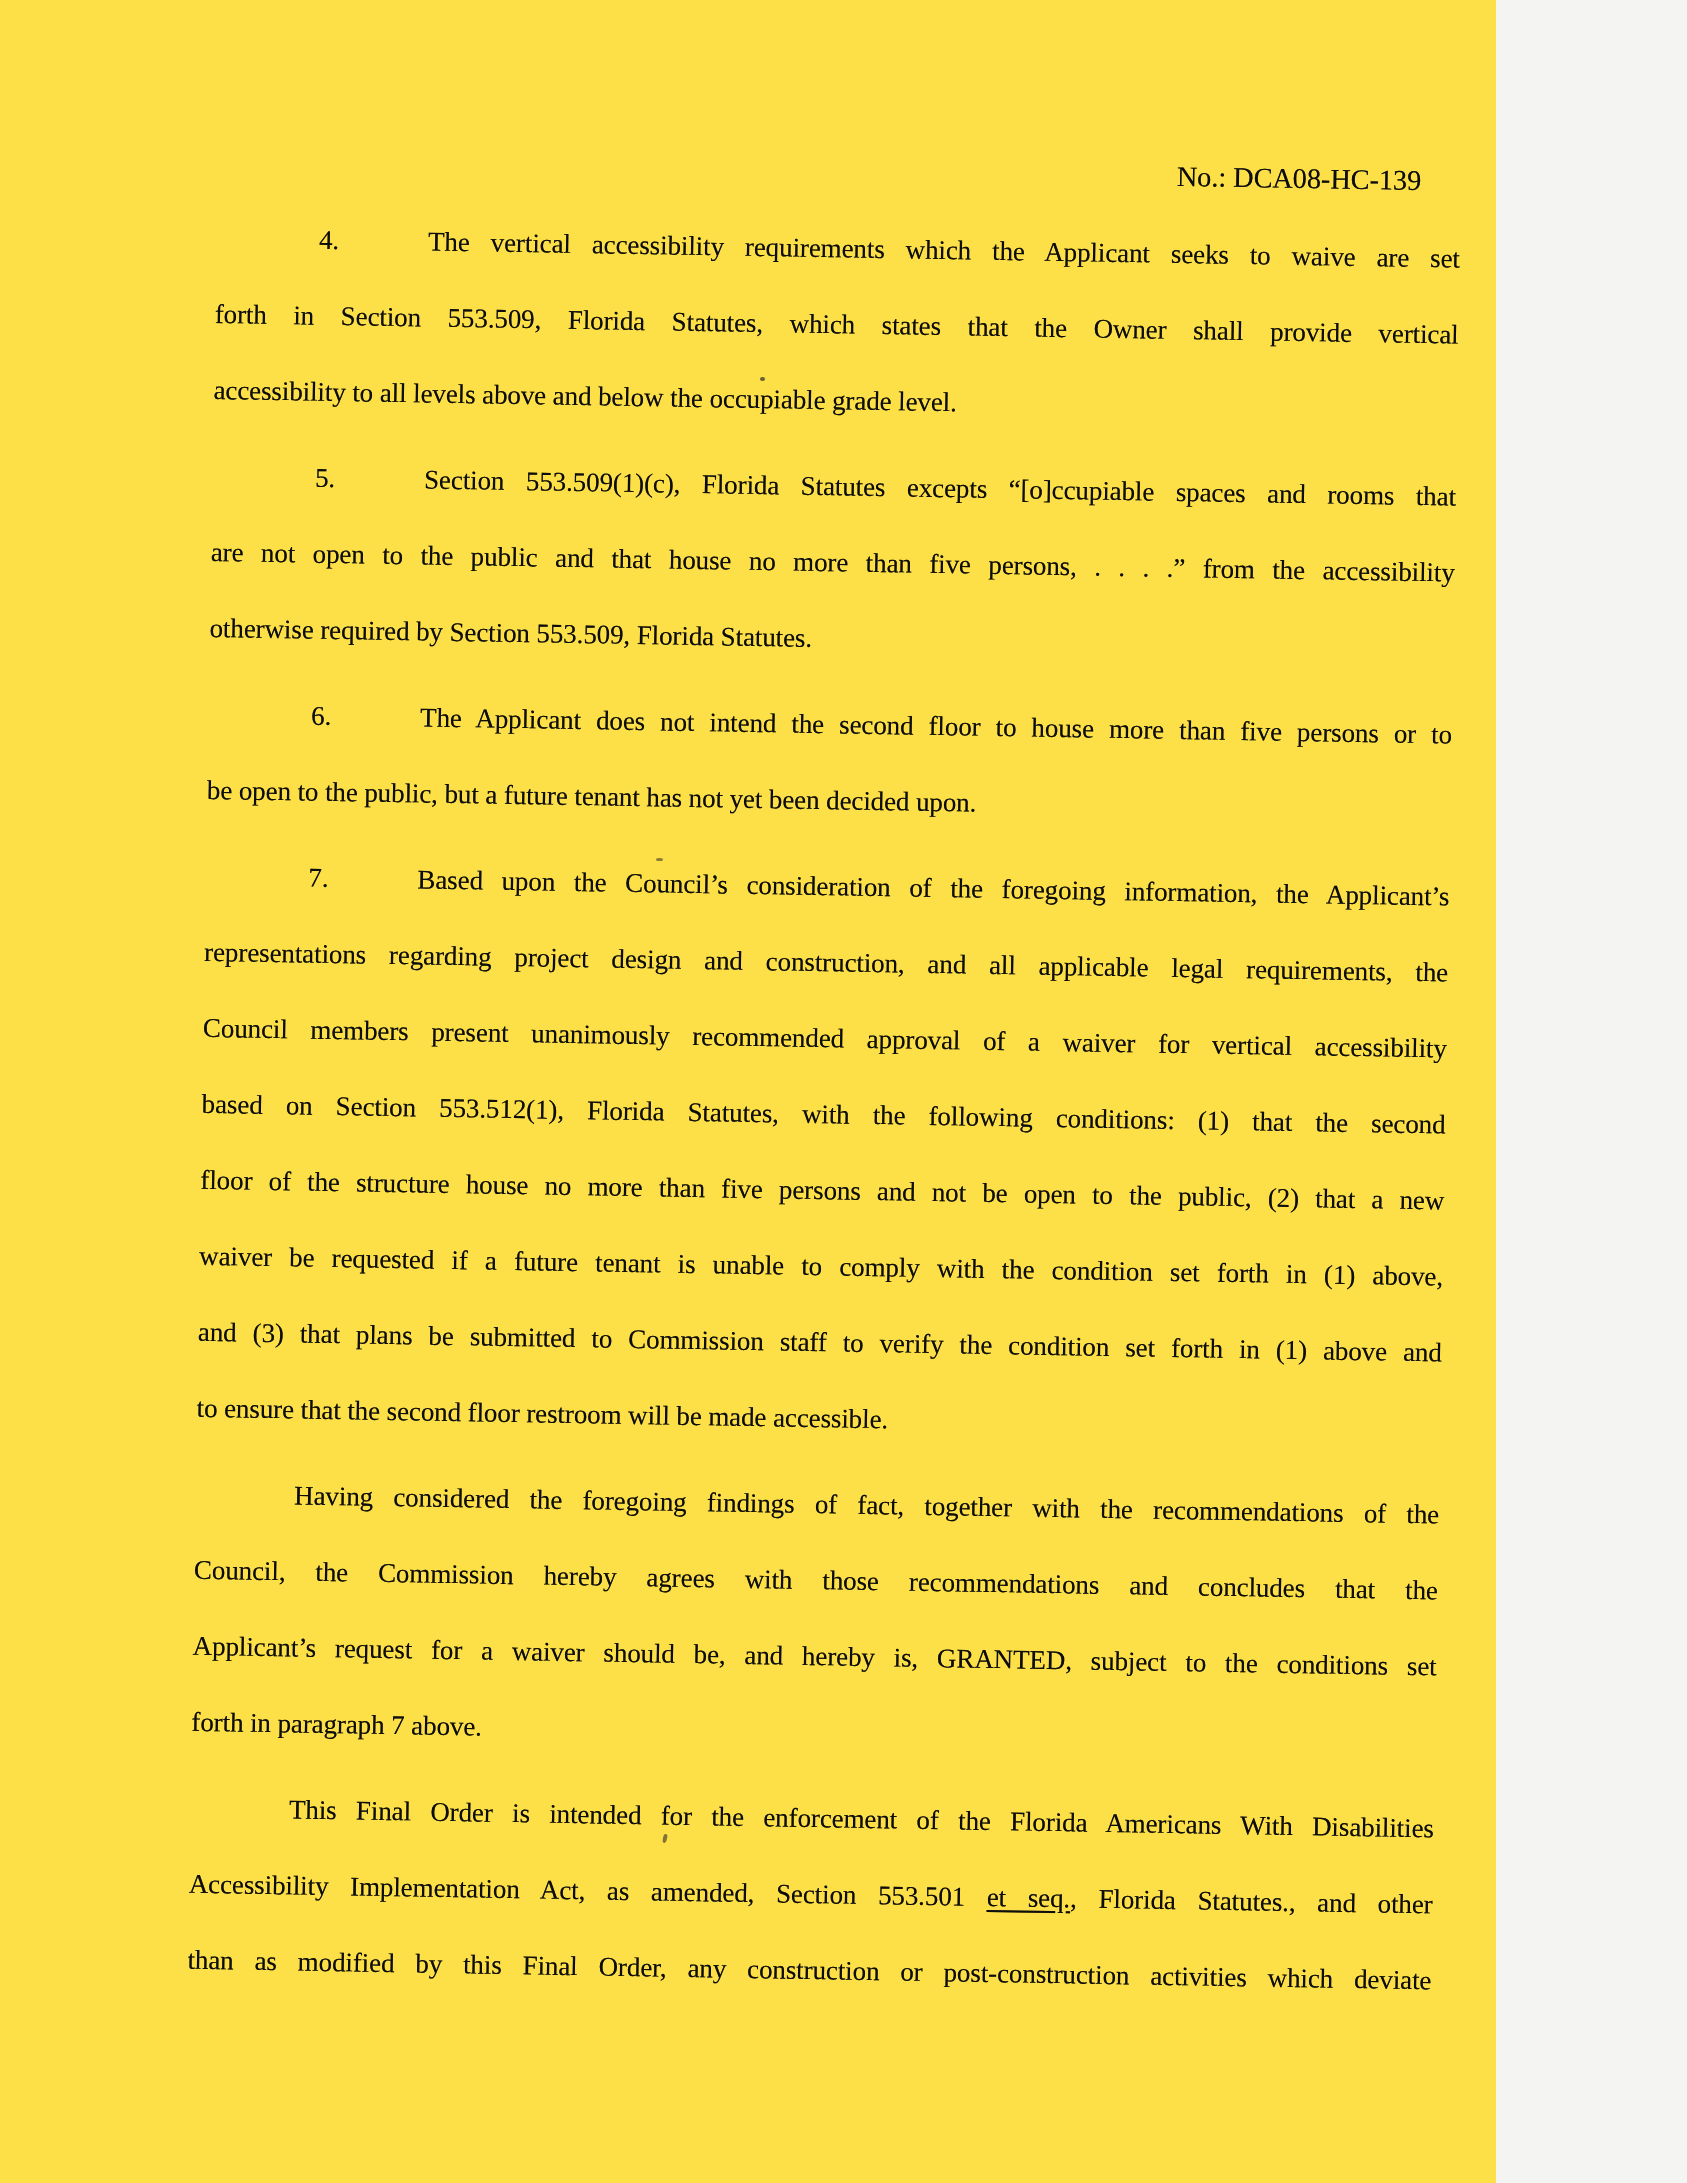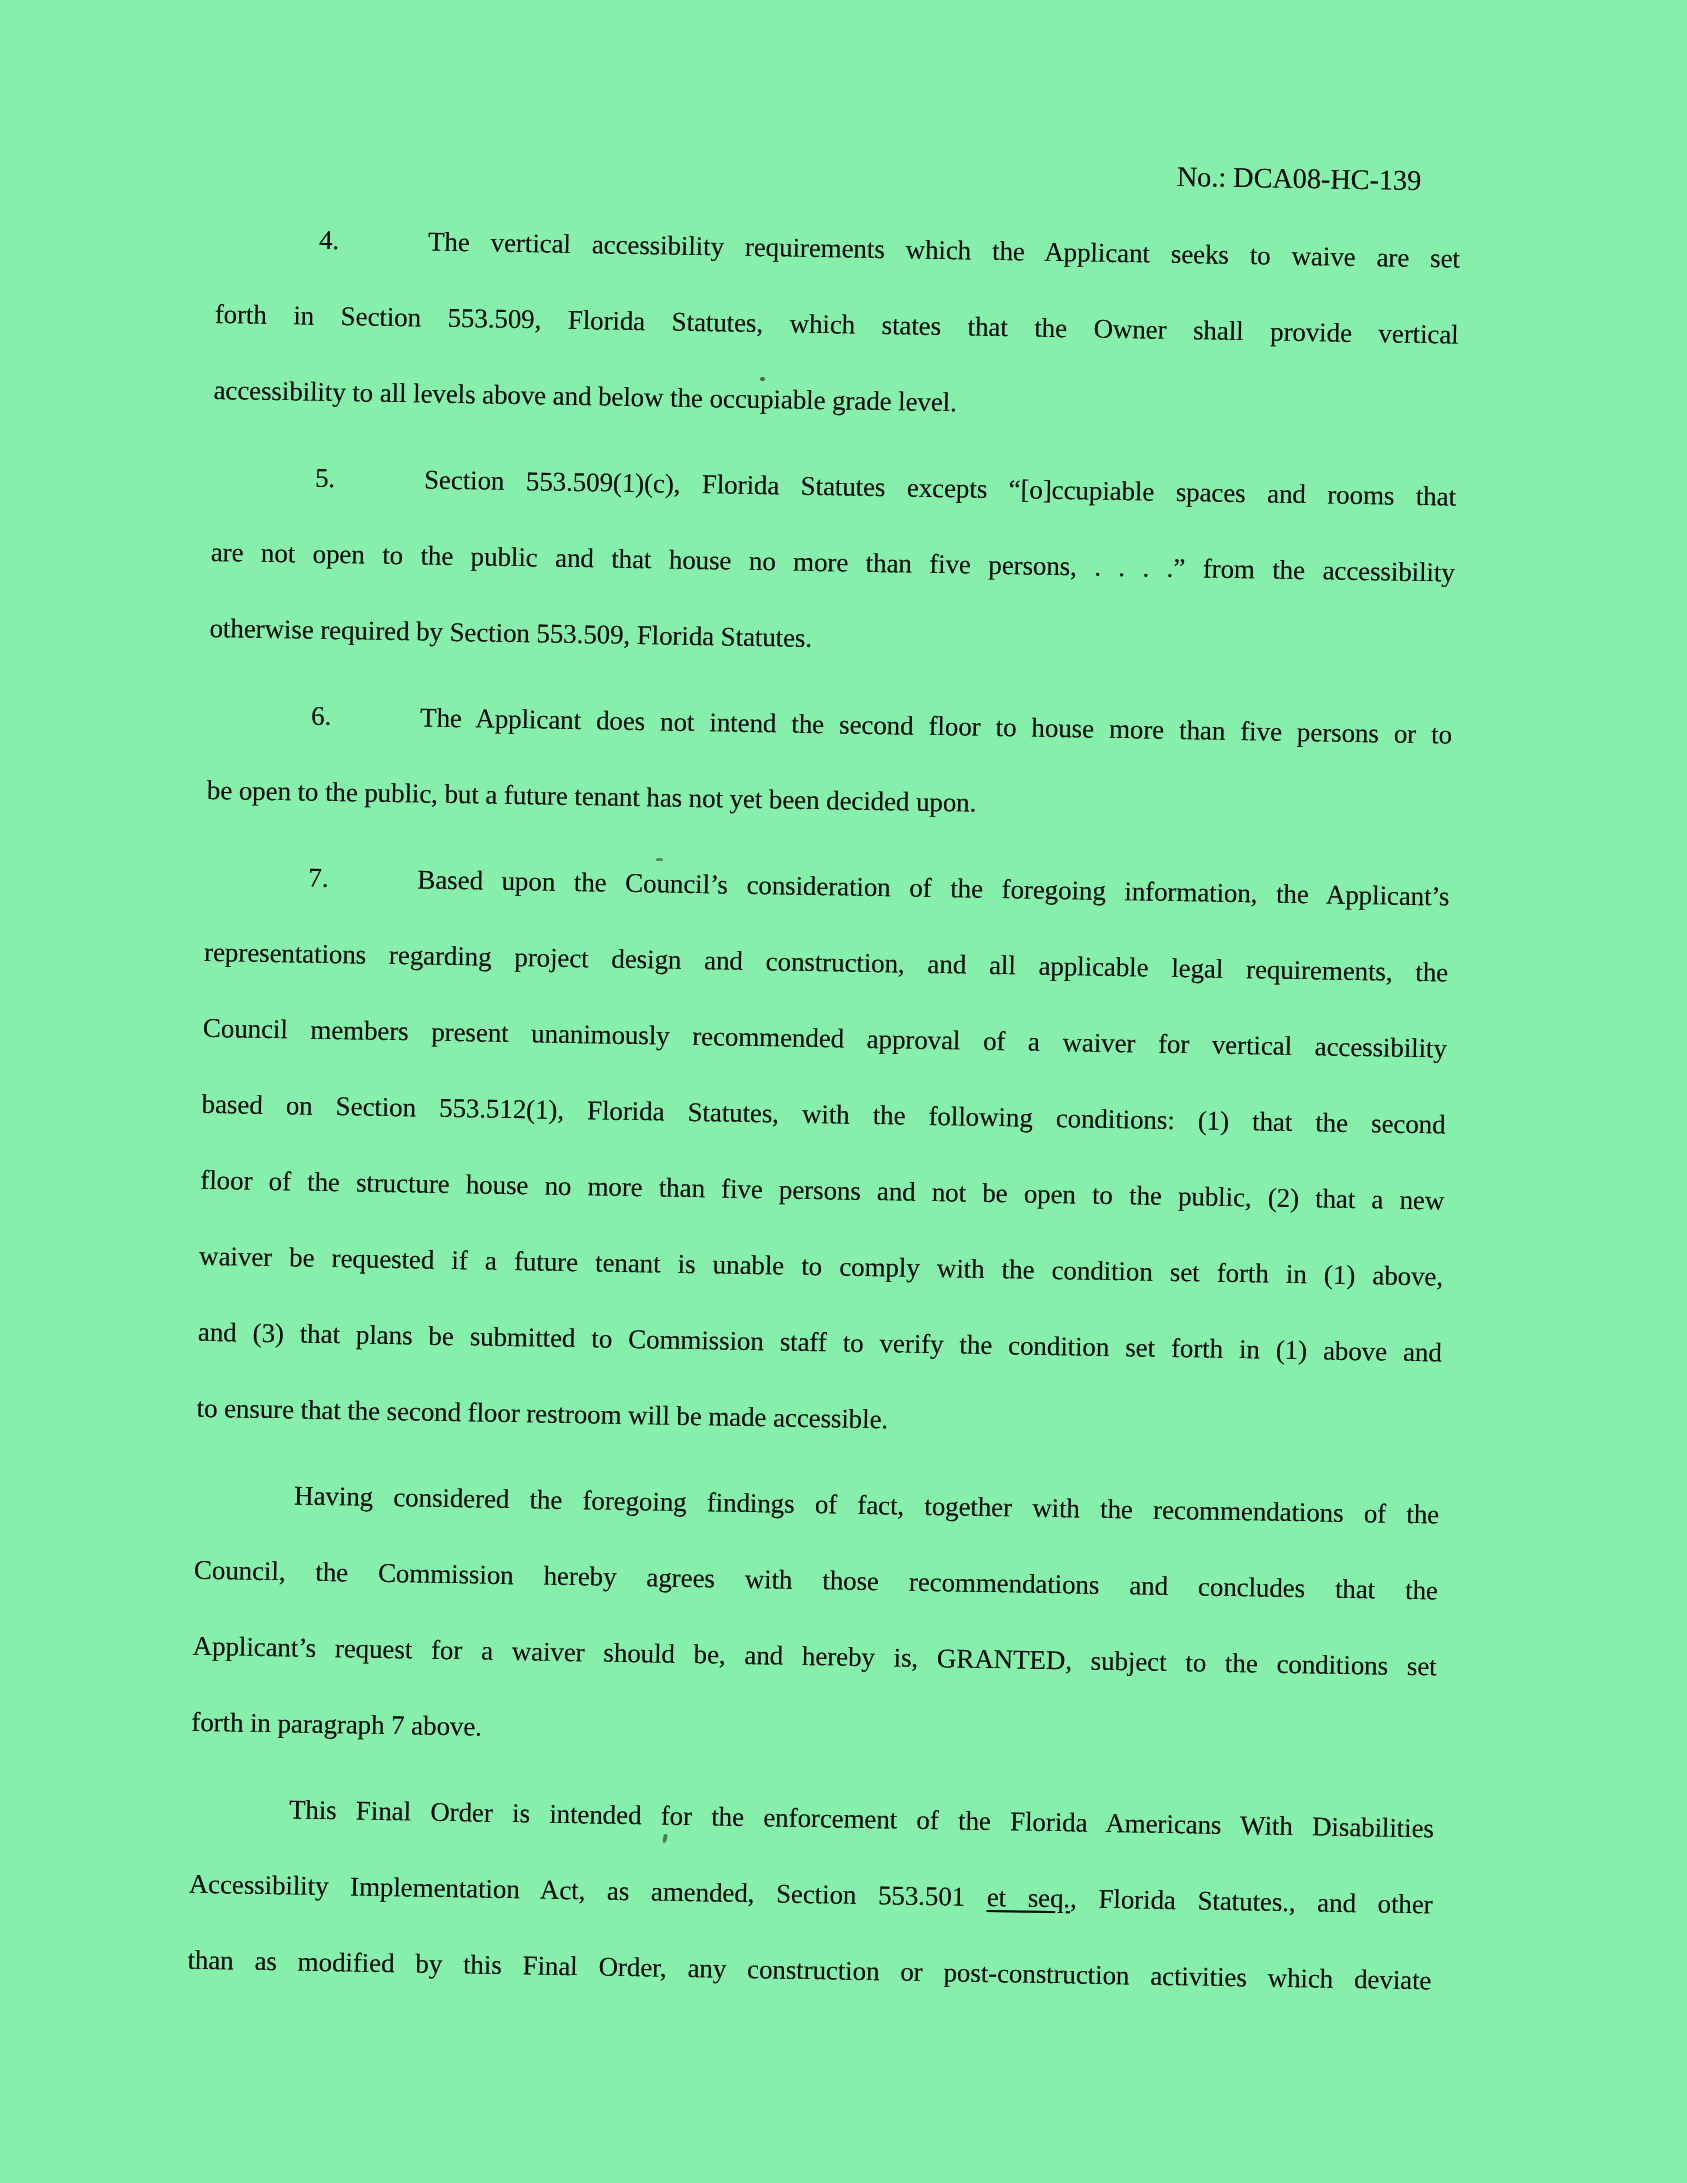--- a/index.html
+++ b/index.html
@@ -3,22 +3,22 @@
 <meta charset="utf-8">
 <style>
   html,body{margin:0;padding:0;}
   body{
     width:1687px;height:2183px;
     background:#f4f4f2;
     font-family:"Liberation Serif","DejaVu Serif",serif;
     position:relative;overflow:hidden;
   }
   .sheet{
-    position:absolute;left:0;top:0;width:1687px;height:2183px;
-    background:#86efac;color:#0d0d0d;
+    position:absolute;left:0;top:0;width:1496px;height:2183px;
+    background:#fde047;color:#0d0d0d;
   }
   .content{
     position:absolute;left:218px;top:122px;width:1244px;
     transform:rotate(0.95deg);
     transform-origin:0 0;
     text-shadow:0 0 0.4px rgba(0,0,0,0.55);
   }
   .line{
     position:relative;
     height:76px;

